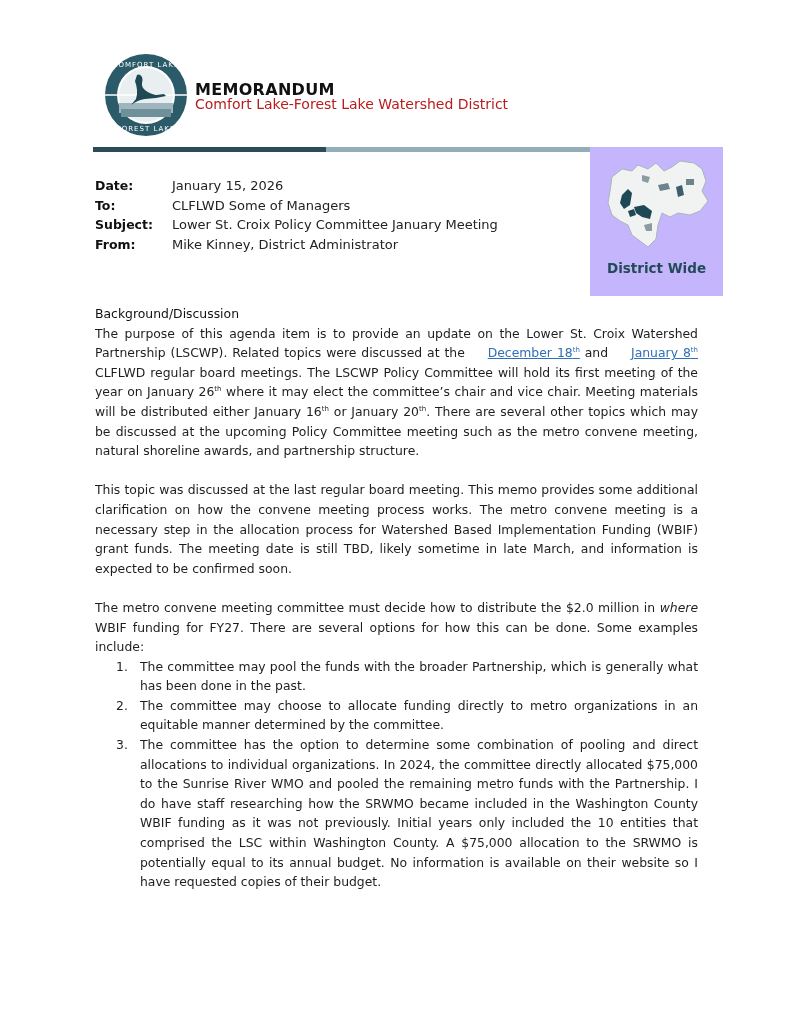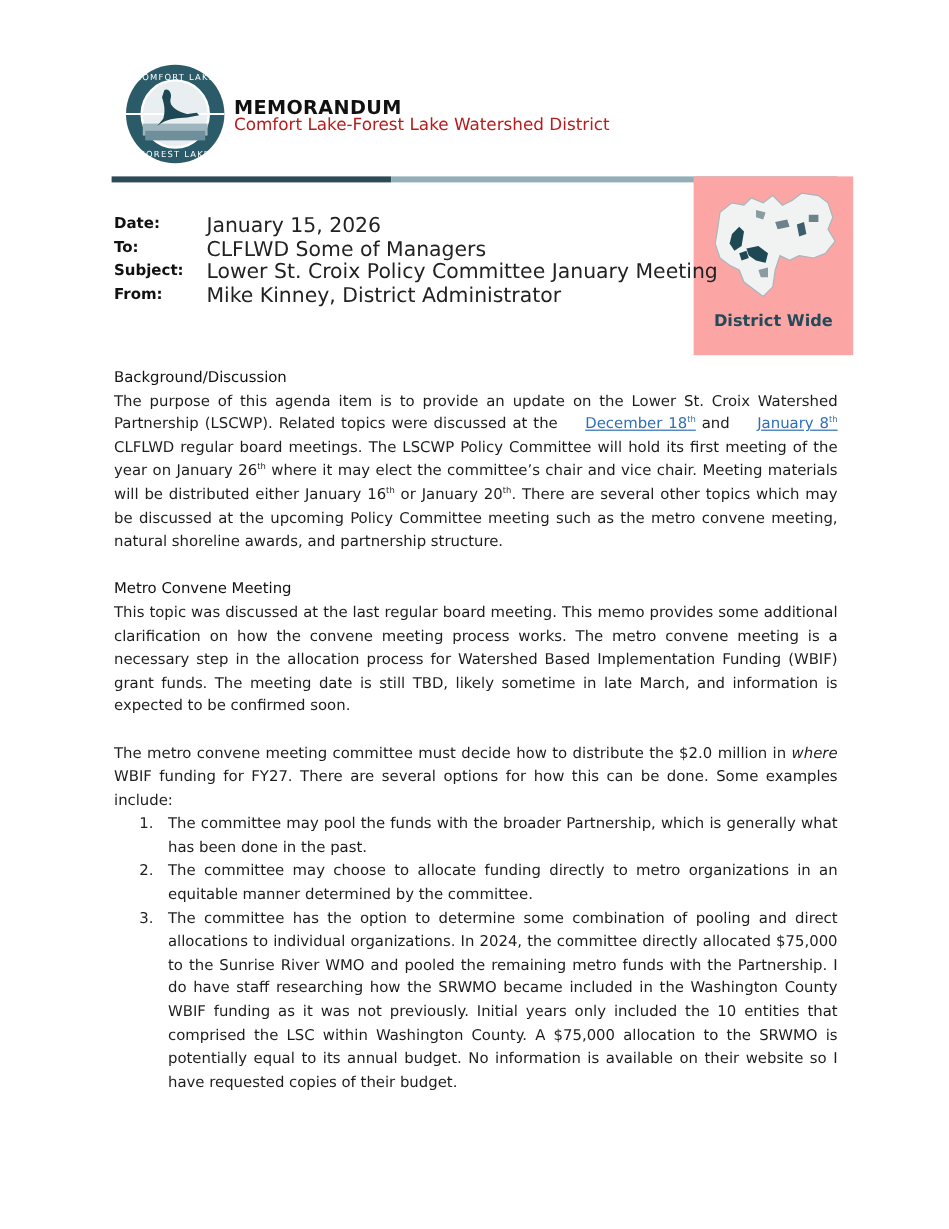--- a/index.html
+++ b/index.html
@@ -11,31 +11,31 @@
   .logo { position: absolute; left: 104px; top: 53px; width: 84px; height: 84px; }
   .memo-title { position: absolute; left: 195px; top: 80px; font-size: 16px; font-weight: bold;
                 letter-spacing: 0.3px; color: #111; text-align: center; }
   .memo-org { position: absolute; left: 195px; top: 96px; font-size: 14px; color: #b91c1c; }
 
   .rule { position: absolute; top: 147px; height: 5px; }
   .rule-dark { left: 93px; width: 233px; background: #2b4b58; }
   .rule-light { left: 326px; width: 372px; background: #92aeb8; }
 
   
-  .district-box { position: absolute; left: 578px; top: 147px; width: 133px; height: 149px;
-                  background: #fca5a5; }
+  .district-box { position: absolute; left: 590px; top: 147px; width: 133px; height: 149px;
+                  background: #c4b5fd; }
   .district-map { position: absolute; left: 8px; top: 8px; width: 118px; height: 100px; }
   .district-label { position: absolute; left: 0; right: 0; top: 113px; text-align: center;
                     font-size: 13.5px; font-weight: bold; color: #234a58; }
 
   
   .meta { position: absolute; left: 95px; top: 178px; }
   .meta-row { display: flex; height: 19.5px; align-items: flex-start; }
   .meta-label { width: 77px; font-size: 12.5px; font-weight: bold; color: #111; }
-  .meta-value { font-size: 17px; color: #222; }
+  .meta-value { font-size: 13px; color: #222; }
 
   
   .body { position: absolute; left: 95px; top: 304px; width: 603px; font-size: 12.4px;
           line-height: 19.6px; color: #1e1e1e; }
   .h { font-weight: normal; color: #111; }
   p { margin: 0; text-align: justify; }
   .gap { height: 19.6px; }
   sup { font-size: 7px; line-height: 0; vertical-align: 5px; }
   a.link { color: #2f6fb7; text-decoration: underline; margin-left: 18px; }
   ol { margin: 0; padding: 0; list-style: none; }
@@ -98,21 +98,20 @@
       <div class="meta-value">Mike Kinney, District Administrator</div>
     </div>
   </div>
 
   <div class="body">
     <div class="h">Background/Discussion</div>
     <p><span>The purpose of this agenda item is to provide an update on the Lower St. Croix Watershed Partnership (LSCWP). Related topics were discussed at the </span><a class="link" href="#"><span>December 18</span><sup>th</sup></a><span> and </span><a class="link" href="#"><span>January 8</span><sup>th</sup></a><span> CLFLWD regular board meetings. The LSCWP Policy Committee will hold its first meeting of the year on January 26</span><sup>th</sup><span> where it may elect the committee’s chair and vice chair. Meeting materials will be distributed either January 16</span><sup>th</sup><span> or January 20</span><sup>th</sup><span>. There are several other topics which may be discussed at the upcoming Policy Committee meeting such as the metro convene meeting, natural shoreline awards, and partnership structure.</span></p>
 
     <div class="gap"></div>
 
-    <div class="h">Metro Convene Meeting</div>
     <p>This topic was discussed at the last regular board meeting. This memo provides some additional clarification on how the convene meeting process works. The metro convene meeting is a necessary step in the allocation process for Watershed Based Implementation Funding (WBIF) grant funds. The meeting date is still TBD, likely sometime in late March, and information is expected to be confirmed soon.</p>
 
     <div class="gap"></div>
 
     <p><span>The metro convene meeting committee must decide how to distribute the $2.0 million in </span><em>where</em><span> WBIF funding for FY27. There are several options for how this can be done. Some examples include:</span></p>
 
     <ol>
       <li><span class="num">1.</span><span>The committee may pool the funds with the broader Partnership, which is generally what has been done in the past.</span></li>
       <li><span class="num">2.</span><span>The committee may choose to allocate funding directly to metro organizations in an equitable manner determined by the committee.</span></li>
       <li><span class="num">3.</span><span>The committee has the option to determine some combination of pooling and direct allocations to individual organizations. In 2024, the committee directly allocated $75,000 to the Sunrise River WMO and pooled the remaining metro funds with the Partnership. I do have staff researching how the SRWMO became included in the Washington County WBIF funding as it was not previously. Initial years only included the 10 entities that comprised the LSC within Washington County. A $75,000 allocation to the SRWMO is potentially equal to its annual budget. No information is available on their website so I have requested copies of their budget.</span></li>

